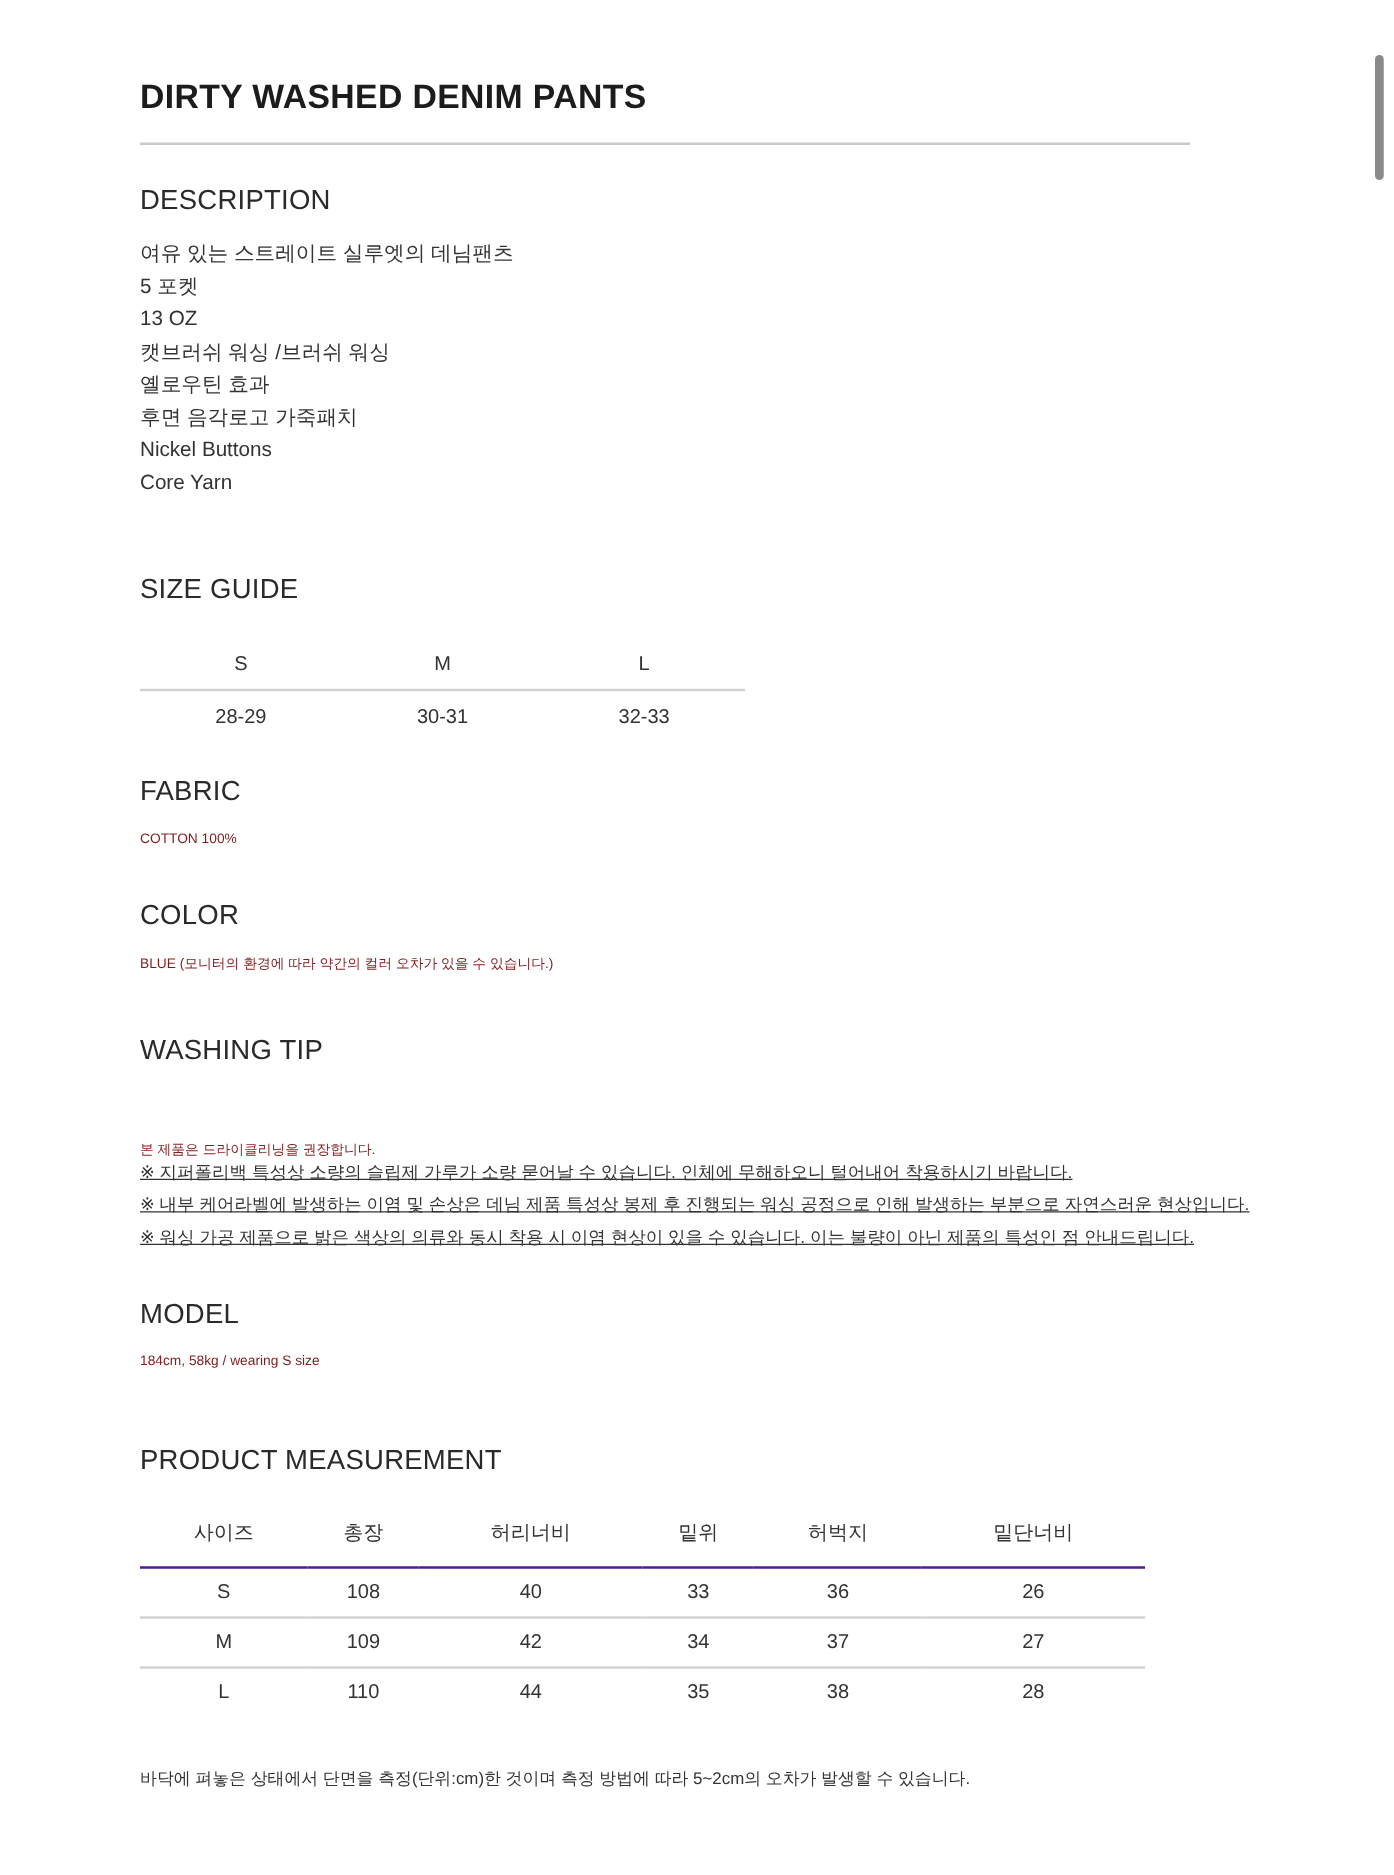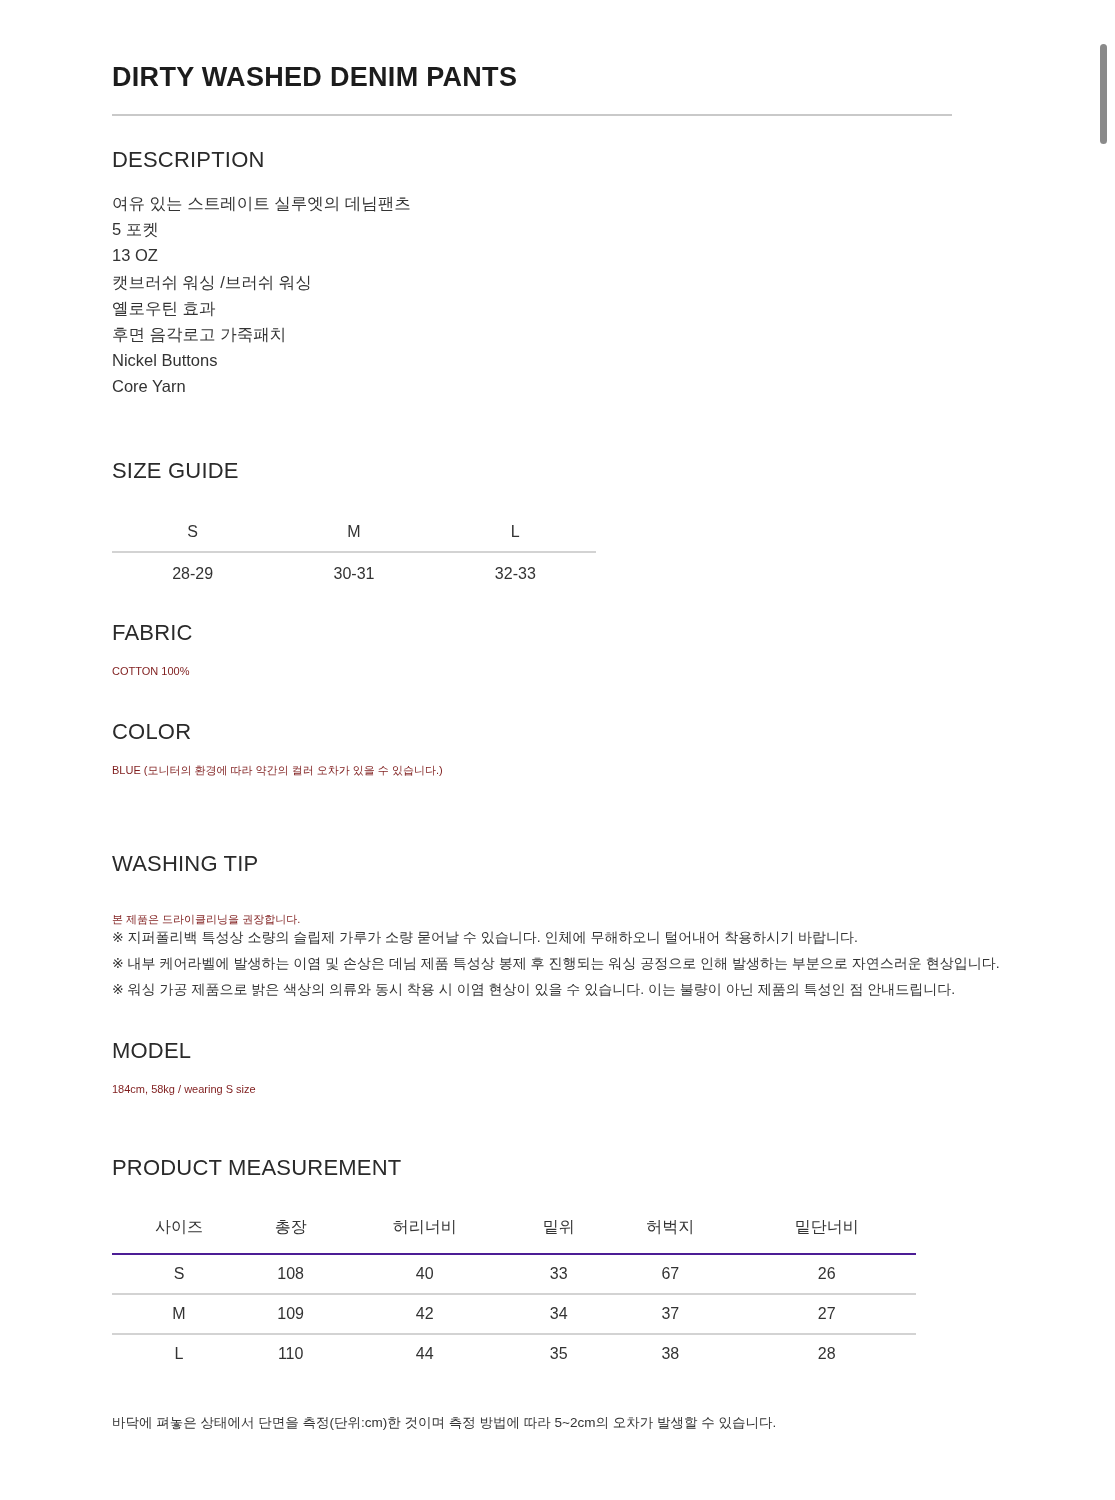--- a/index.html
+++ b/index.html
@@ -27,21 +27,21 @@
 
   
   .size-guide { left: 112px; top: 518px; width: 484px; }
   .sg-row { display: flex; }
   .sg-cell { flex: 1; text-align: center; font-size: 16px; color: #333; }
   .sg-head .sg-cell { height: 33px; line-height: 28px; }
   .sg-line { height: 2px; background: #d3d3d3; }
   .sg-body .sg-cell { height: 40px; line-height: 42px; }
 
   .notes { left: 112px; top: 924px; margin: 0; padding: 0; list-style: none; }
-  .notes li { font-size: 14px; line-height: 26px; color: #333; white-space: nowrap; }
+  .notes li { font-size: 14px; line-height: 26px; color: #333; white-space: nowrap; text-decoration: underline; }
 
   
   .meas { left: 112px; top: 1208px; width: 804px; border-collapse: collapse; }
   .meas th, .meas td { text-align: center; font-size: 16px; color: #333; font-weight: normal; padding: 0; }
   .meas th { height: 45px; line-height: 38px; vertical-align: top; border-bottom: 2px solid #4c1d95; }
   .meas td { height: 35.5px; line-height: 38px; }
   .meas tr.bordered td { border-bottom: 2px solid #d3d3d3; }
 
   .footnote { left: 112px; top: 1414px; font-size: 13.5px; color: #333; white-space: nowrap; }
 
@@ -83,21 +83,21 @@
     <div class="sg-cell">32-33</div>
   </div>
 </div>
 
 <div class="abs h2" style="top:620px;">FABRIC</div>
 <div class="abs body-text" style="top:665px;">COTTON 100%</div>
 
 <div class="abs h2" style="top:719px;">COLOR</div>
 <div class="abs body-text" style="top:763px;">BLUE (모니터의 환경에 따라 약간의 컬러 오차가 있을 수 있습니다.)</div>
 
-<div class="abs h2" style="top:851px;">WASHING TIP</div>
+<div class="abs h2" style="top:827px;">WASHING TIP</div>
 <div class="abs body-text" style="top:872px;margin-top:40px;">본 제품은 드라이클리닝을 권장합니다.</div>
 <ul class="abs notes">
   <li>※ 지퍼폴리백 특성상 소량의 슬립제 가루가 소량 묻어날 수 있습니다. 인체에 무해하오니 털어내어 착용하시기 바랍니다.</li>
   <li>※ 내부 케어라벨에 발생하는 이염 및 손상은 데님 제품 특성상 봉제 후 진행되는 워싱 공정으로 인해 발생하는 부분으로 자연스러운 현상입니다.</li>
   <li>※ 워싱 가공 제품으로 밝은 색상의 의류와 동시 착용 시 이염 현상이 있을 수 있습니다. 이는 불량이 아닌 제품의 특성인 점 안내드립니다.</li>
 </ul>
 
 <div class="abs h2" style="top:1038px;">MODEL</div>
 <div class="abs body-text" style="top:1083px;">184cm, 58kg / wearing S size</div>
 
@@ -112,21 +112,21 @@
       <th>허벅지</th>
       <th>밑단너비</th>
     </tr>
   </thead>
   <tbody>
     <tr class="bordered">
       <td>S</td>
       <td>108</td>
       <td>40</td>
       <td>33</td>
-      <td>67</td>
+      <td>36</td>
       <td>26</td>
     </tr>
     <tr class="bordered">
       <td>M</td>
       <td>109</td>
       <td>42</td>
       <td>34</td>
       <td>37</td>
       <td>27</td>
     </tr>

